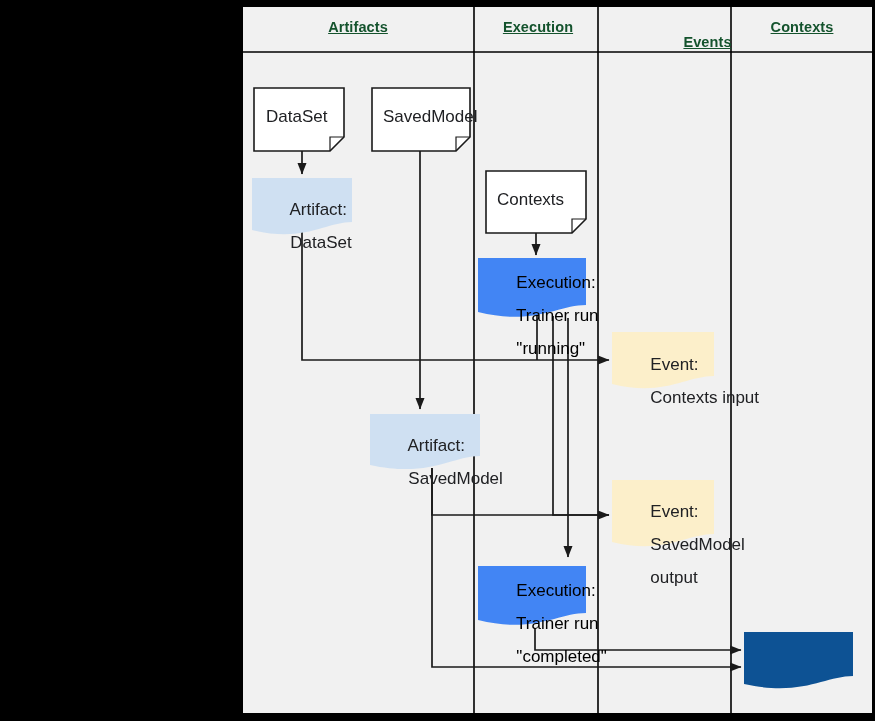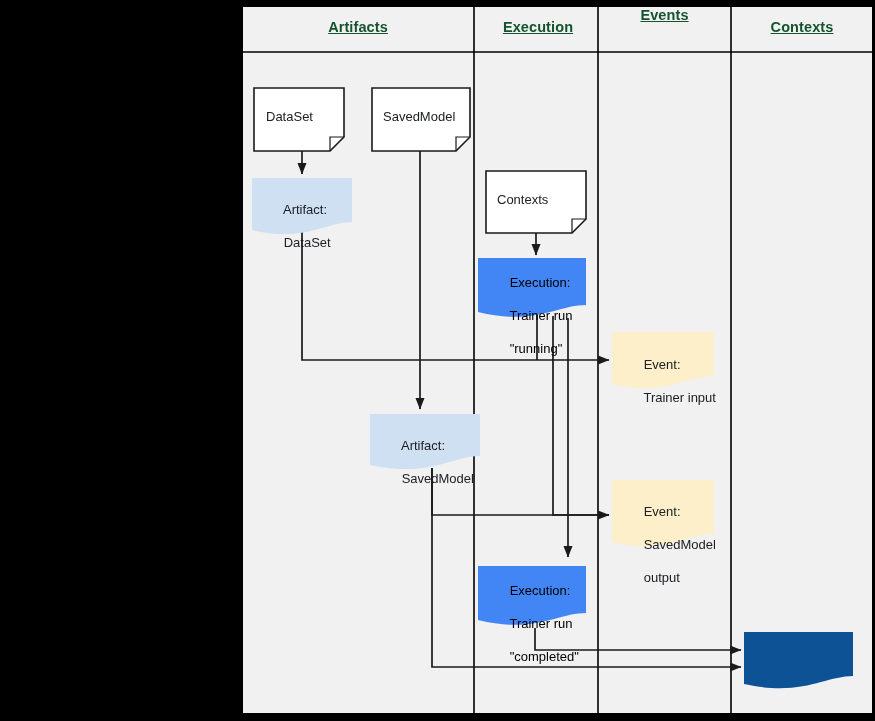--- a/index.html
+++ b/index.html
@@ -4,21 +4,21 @@
 <style>
   html,body{margin:0;padding:0;background:#000;}
   body{width:875px;height:721px;overflow:hidden;
        font-family:"Liberation Sans","DejaVu Sans",sans-serif;}
   #stage{position:relative;width:875px;height:721px;background:#000;}
   #diagram{position:absolute;left:242px;top:6px;width:631px;height:708px;
            background:#f1f1f1;}
   svg.layer{position:absolute;left:0;top:0;width:631px;height:708px;overflow:visible;}
   .lane-title{position:absolute;text-align:center;font-size:14.5px;font-weight:bold;
               color:#14532d;letter-spacing:.1px;text-decoration:underline;}
-  .node-label{position:absolute;font-size:13px;color:#202124;line-height:16.5px;
+  .node-label{position:absolute;font-size:17px;color:#202124;line-height:16.5px;
               white-space:pre;pointer-events:none;}
   .node-label.light{color:#000000;}
 </style>
 </head>
 <body>
 
 <div id="stage">
   <div id="diagram">
 
     <svg class="layer" viewBox="0 0 631 708">
@@ -98,21 +98,21 @@
         <path d="M370,474 L472,474 L472,528 C444,528 422,549 370,536 Z" fill="#fcefca"></path>
       </g>
 
       <g>
         <path d="M502,626 L611,626 L611,670 C583,670 560,691 502,678 Z" fill="#0d5294"></path>
       </g>
     </svg>
 
     <div class="lane-title" style="left:0;top:13px;width:232px;">Artifacts</div>
     <div class="lane-title" style="left:244px;top:13px;width:104px;">Execution</div>
-    <div class="lane-title" style="left:356px;top:1px;width:133px;">Events</div>
+    <div class="lane-title" style="left:356px;top:28px;width:133px;padding-left:43px;">Events</div>
     <div class="lane-title" style="left:489px;top:13px;width:142px;">Contexts</div>
 
     <div class="node-label" style="left:24px;top:103px;">DataSet</div>
 
     <div class="node-label" style="left:141px;top:103px;">SavedModel</div>
 
     <div class="node-label" style="left:255px;top:186px;">Contexts</div>
 
     <div class="node-label" style="left:20px;top:179px;">
       <span>Artifact:</span><br>
@@ -131,21 +131,21 @@
     </div>
 
     <div class="node-label light" style="left:246px;top:560px;">
       <span>Execution:</span><br>
       <span>Trainer run</span><br>
       <span>"completed"</span>
     </div>
 
     <div class="node-label" style="left:380px;top:334px;">
       <span>Event:</span><br>
-      <span>Trainer input</span>
+      <span>Contexts input</span>
     </div>
 
     <div class="node-label" style="left:380px;top:481px;">
       <span>Event:</span><br>
       <span>SavedModel</span><br>
       <span>output</span>
     </div>
 
 
   </div>

